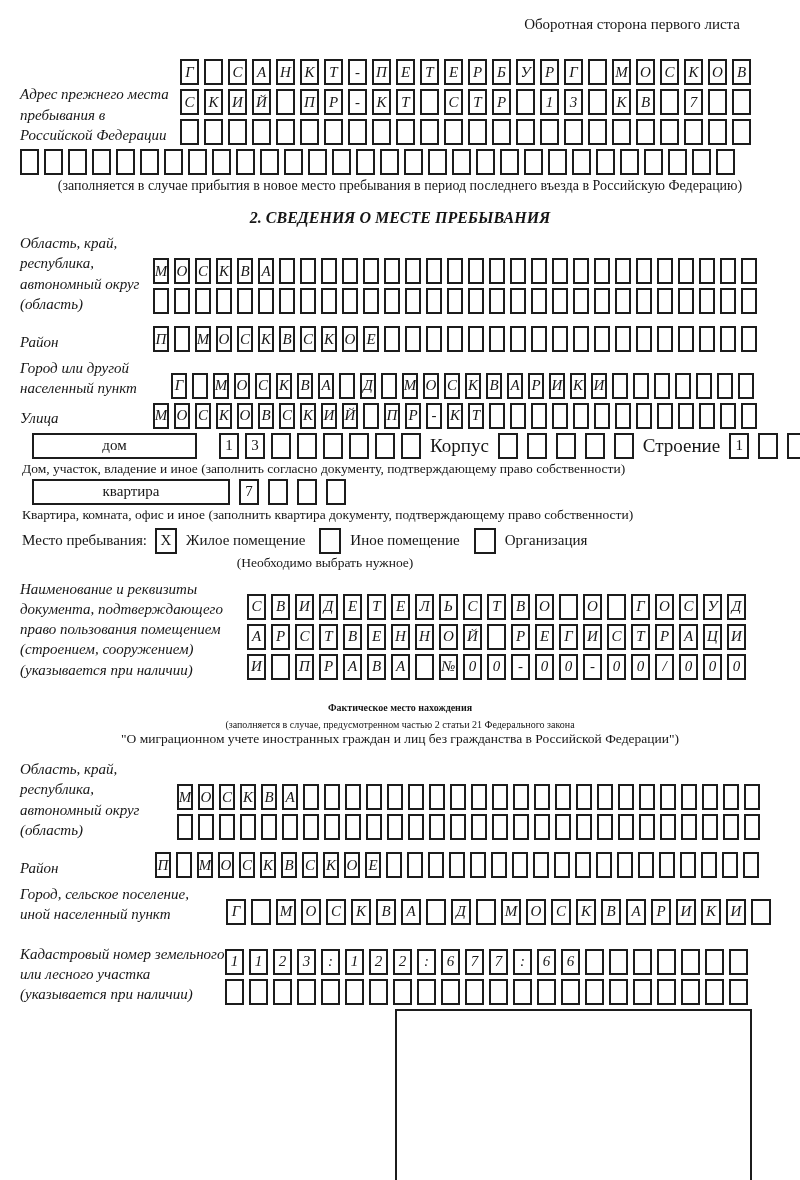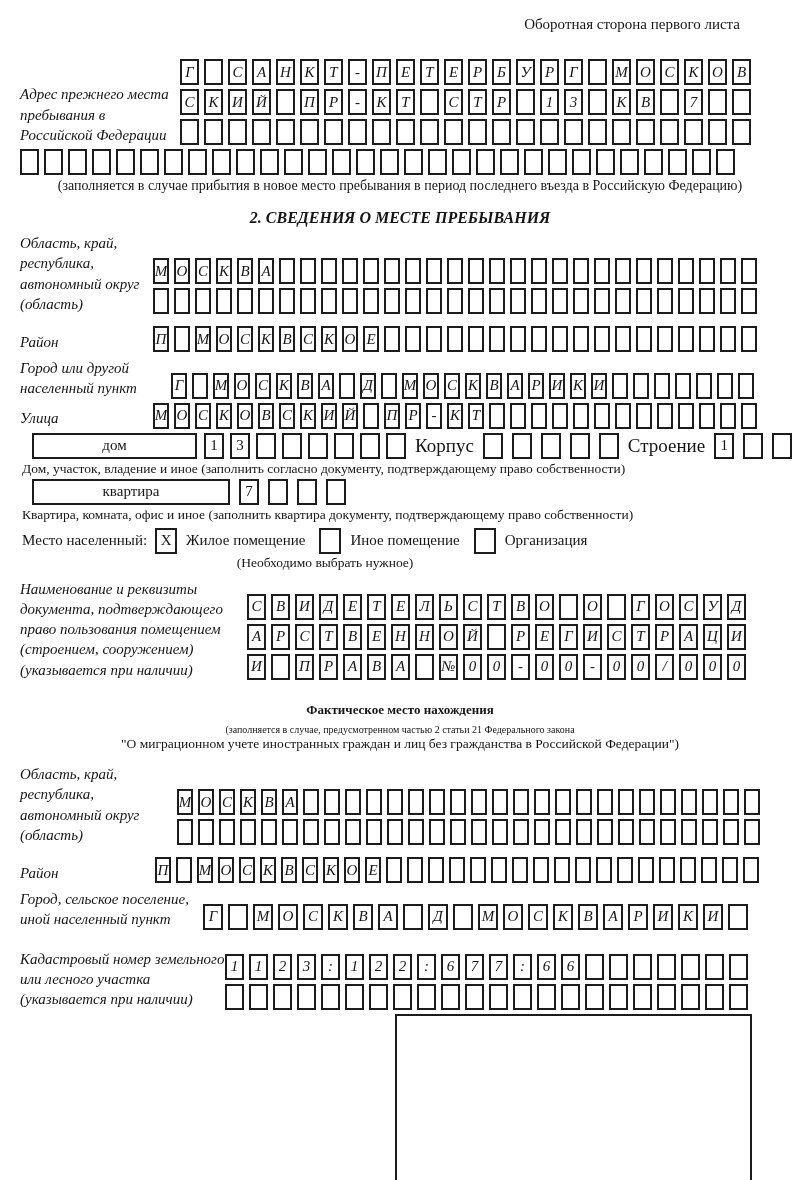--- a/index.html
+++ b/index.html
@@ -43,44 +43,44 @@
   .grp-region { margin-top:4px; }  .grp-region .flabel { width:133px; }
   .grp-district { margin-top:12px; } .grp-district .flabel { width:133px; padding-top:5px; }
   .grp-city { margin-top:4px; } .grp-city .flabel { width:151px; }
   .grp-street { margin-top:4px; } .grp-street .flabel { width:133px; padding-top:5px; }
 
   .house-row { display:flex; align-items:flex-start; margin-top:4px; margin-left:12px; }
   .wide-box {
     flex:none; height:26px; border:2px solid #1c1c1c;
     display:flex; align-items:center; justify-content:center; font-size:15px;
   }
-  .house-box { width:165px; margin-right:7px; }
+  .house-box { width:165px; margin-right:22px; }
   .apt-box   { width:198px; margin-right:9px; }
   .inline-label { font-size:19px; line-height:26px; padding:0 9px; flex:none; }
   .apt-row { display:flex; align-items:flex-start; margin-top:2px; margin-left:12px;text-align:center; }
   .note-left { text-align:left; font-size:13.5px; margin-top:2px; margin-left:2px; }
 
   .stay-row { display:flex; align-items:center; margin-top:5px; margin-left:2px; font-size:15px; }
   .checkbox {
     flex:none; width:22px; height:26px; border:2px solid #1c1c1c;
     display:flex; align-items:center; justify-content:center; font-size:15px;
   }
   .stay-row .stay-label { margin-right:8px; }
   .stay-row .opt-label { margin:0 14px 0 9px; }
   .stay-note { font-size:13.5px; text-align:center; width:330px; margin-left:140px; margin-top:1px; }
 
   .grp-doc { margin-top:6px; } .grp-doc .flabel { width:227px; }
 
-  .fact-title { text-align:center; font-weight:bold; font-size:13px; margin-top:22px; }
+  .fact-title { text-align:center; font-weight:bold; font-size:10px; margin-top:22px; }
   .fact-sub { text-align:center; font-size:10px; line-height:1.25; margin-top:6px; }
   .fact-sub2 { text-align:center; font-size:13.5px; line-height:1.25; }
 
   .grp-region2 { margin-top:9px; } .grp-region2 .flabel { width:157px; }
   .grp-district2 { margin-top:12px; } .grp-district2 .flabel { width:135px; padding-top:5px; }
-  .grp-city2 { margin-top:4px; } .grp-city2 .flabel { width:183px; }
+  .grp-city2 { margin-top:4px;gap:23px; } .grp-city2 .flabel { width:183px; }
   .grp-cad { margin-top:11px; } .grp-cad .flabel { width:205px; }
   .grp-cad .rows { padding-top:13px; }
 
   .stamp-box {
     margin-left:375px; margin-top:4px;
     width:357px; height:177px; border:2px solid #1c1c1c; background:#fff;
   }
 </style>
 </head>
 <body>
@@ -417,21 +417,21 @@
     <div class="cells hc2">
         <span class="cell">7</span>
         <span class="cell"></span>
         <span class="cell"></span>
         <span class="cell"></span>
       </div>
   </div>
   <div class="note-left">Квартира, комната, офис и иное (заполнить квартира документу, подтверждающему право собственности)</div>
 
   <div class="stay-row">
-    <span class="stay-label">Место населенный:</span>
+    <span class="stay-label">Место пребывания:</span>
     <span class="checkbox">X</span>
     <span class="opt-label">Жилое помещение</span>
     <span class="checkbox"></span>
     <span class="opt-label">Иное помещение</span>
     <span class="checkbox"></span>
     <span class="opt-label">Организация</span>
   </div>
   <div class="stay-note">(Необходимо выбрать нужное)</div>
 
   <div class="fieldrow grp-doc">

